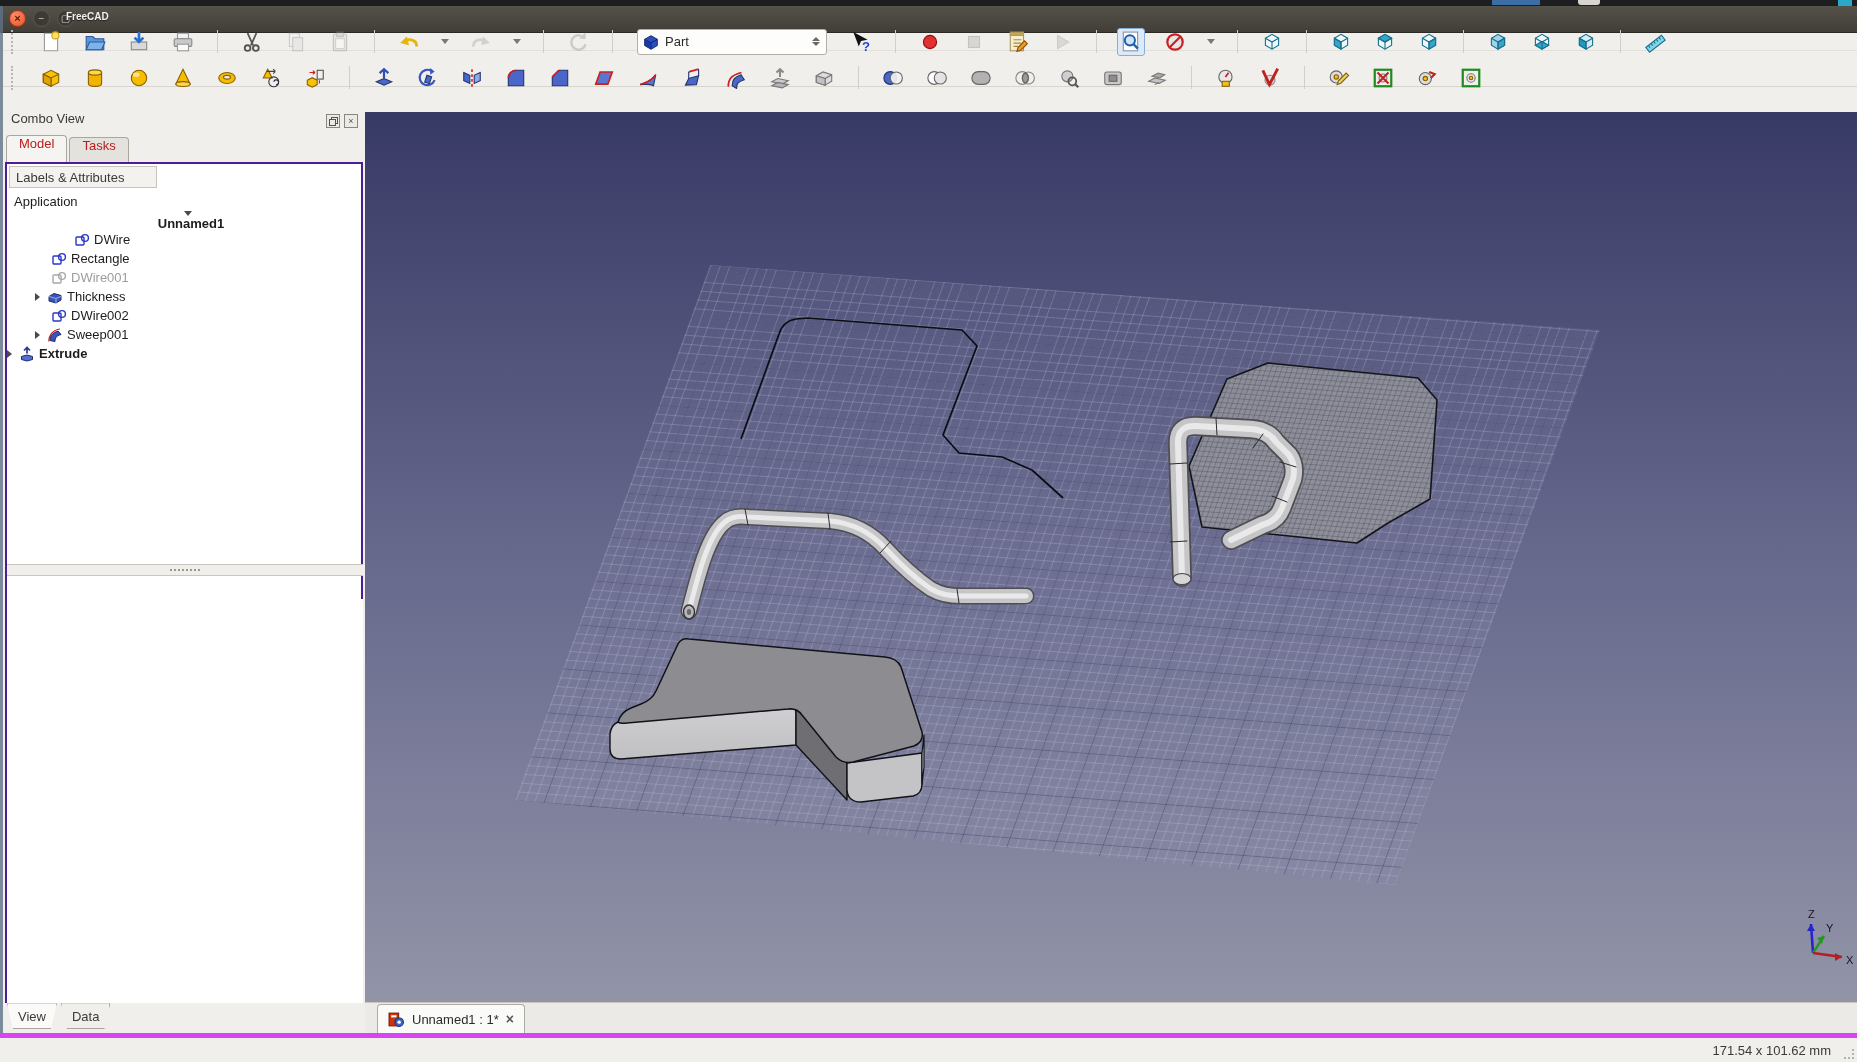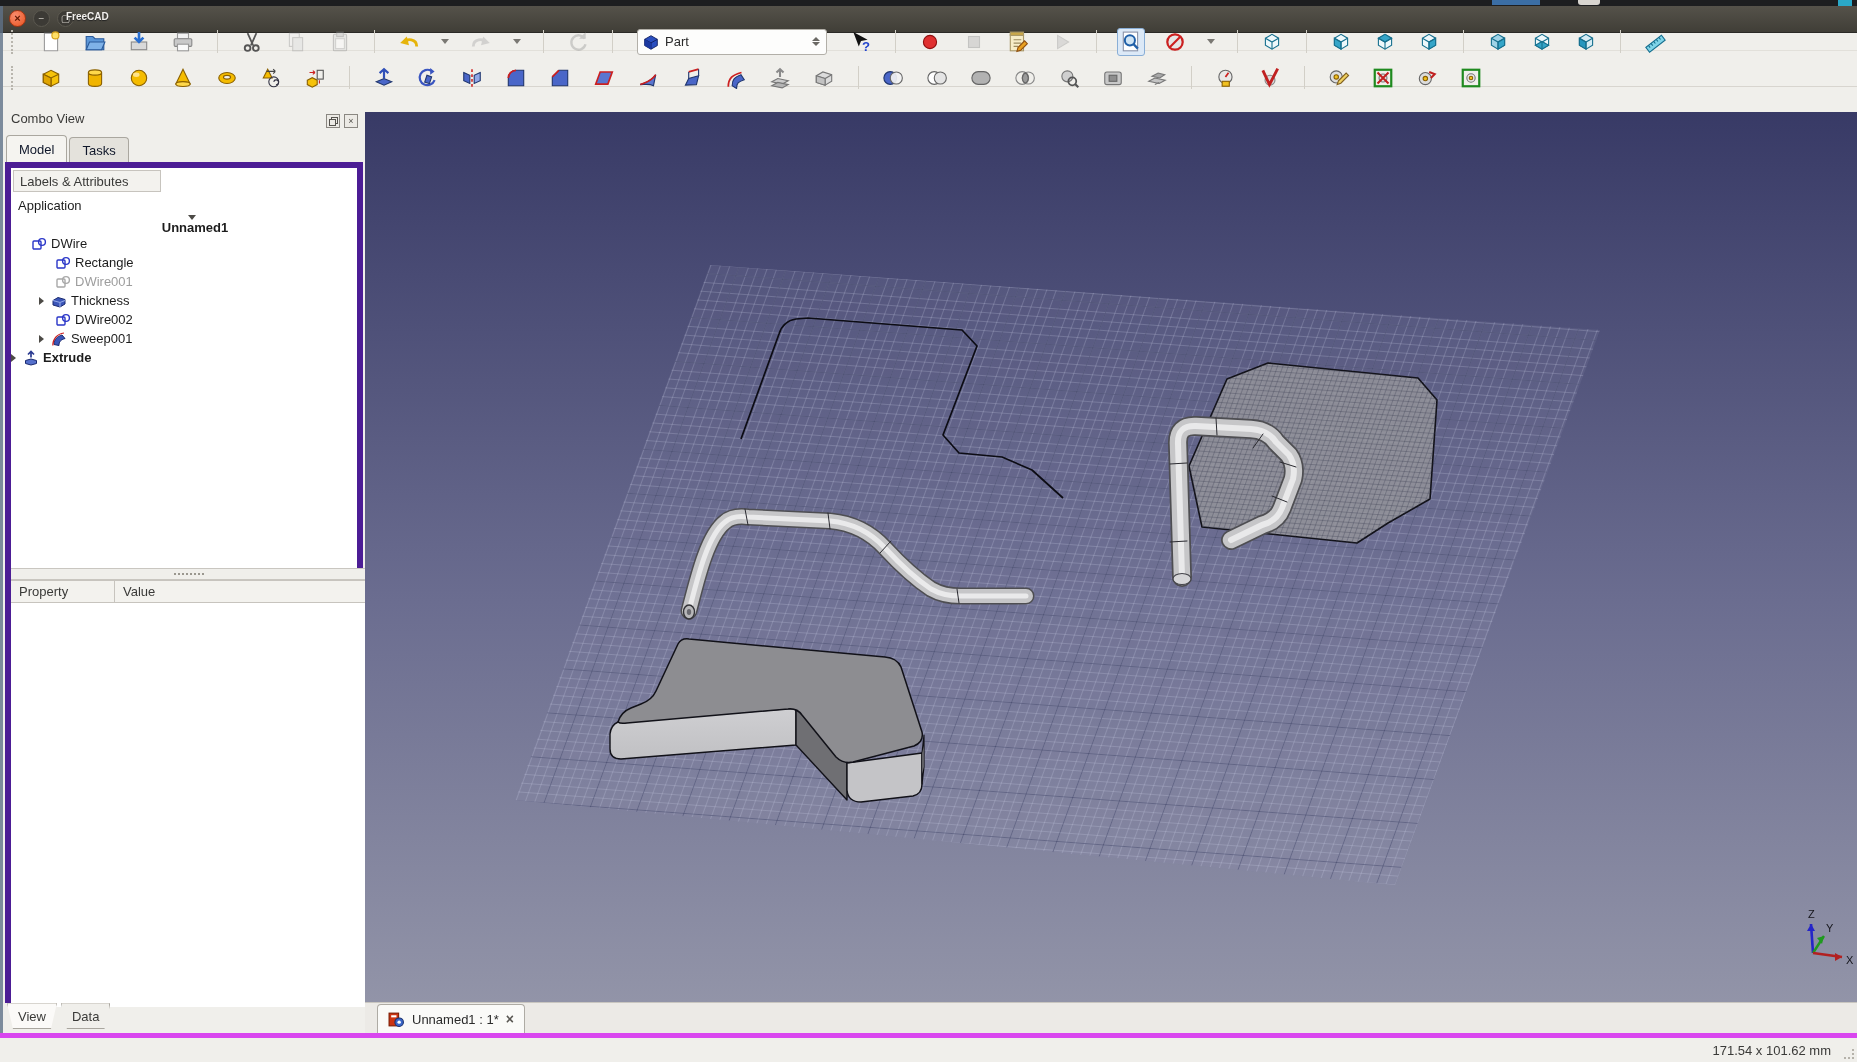--- a/index.html
+++ b/index.html
@@ -46,24 +46,24 @@
   #main { left:3px; top:105px; width:1854px; height:928px; background:#f0efeb; }
 
   
   #combo-dock { left:0; top:0; width:362px; height:928px; }
   #combo-view-title { left:8px; top:6px; color:#3a3a38; }
   .dock-btn { position:absolute; top:9px; width:14px; height:14px; border:1px solid #8a8781; background:#eceae5;
     display:flex; align-items:center; justify-content:center; font-size:9px; color:#55534e; }
   #dock-float-btn { left:323px; }
   #dock-close-btn { left:341px; }
   .dock-tabs { position:absolute; left:3px; top:30px; height:27px; display:flex; align-items:flex-end; gap:2px; }
-  .dock-tab { height:25px; padding:0 12px; display:flex; align-items:center; border:1px solid #aaa79f;
-    border-bottom:none; border-radius:4px 4px 0 0; background:#e4e2dc; color:#0f172a;margin-top:8px; }
+  .dock-tab { height:25px; padding:0 12px; display:flex; border:1px solid #aaa79f;
+    border-bottom:none; border-radius:4px 4px 0 0; background:#e4e2dc; color:#b91c1c;margin-top:8px; }
   .dock-tab.active { background:#f5f4f0; height:27px; }
-  #dock-frame { left:2px; top:57px; width:358px; height:841px; background:#fff; border:6px solid #4c1d95; }
+  #dock-frame { left:2px; top:57px; width:358px; height:841px; background:#fff; border:2px solid #4c1d95; }
   #tree-header { position:absolute; left:2px; top:2px; width:148px; height:22px; background:#f3f2ee;
     border:1px solid #c7c4be; display:flex; align-items:center; padding-left:6px; color:#3a3a38; }
   #tree { position:absolute; left:0; top:28px; width:356px; height:372px; overflow:hidden; }
   .trow { position:relative; height:19px; display:flex; align-items:center; }
   .trow .lbl { color:#1c1c1c; }
   .trow .lbl.bold { font-weight:bold; }
   .trow .lbl.dim { color:#9d9d9d; }
   .tw { display:inline-block; }
   .arrow-r { width:0; height:0; border-top:4px solid transparent; border-bottom:4px solid transparent; border-left:5px solid #4c4a46; }
   .arrow-d { width:0; height:0; border-left:4px solid transparent; border-right:4px solid transparent; border-top:5px solid #4c4a46; }
@@ -570,21 +570,21 @@
             <span class="tw arrow-d" style="margin-right:7px;"></span>
             <svg class="ticon" viewBox="0 0 16 16">
                 <rect x="2" y="1" width="11" height="14" fill="#fff" stroke="#8a93a8"></rect>
                 <path d="M4 10c0-3.5 5-4.5 6.5-1.5" fill="none" stroke="#c03030" stroke-width="1.6"></path>
                 <path d="M8.5 4.5l3.5 3.5" stroke="#3050c0" stroke-width="1.6"></path>
                 <circle cx="11" cy="4" r="1.8" fill="#c03030"></circle>
               </svg>
             <span class="lbl bold">Unnamed1</span>
           </div>
 
-          <div class="trow" style="padding-left:20px;">
+          <div class="trow" style="padding-left:67px;">
             <svg class="ticon" viewBox="0 0 16 16">
                 <rect x="2" y="5" width="8" height="8" rx="1" fill="none" stroke="#2a36c8" stroke-width="1.4"></rect>
                 <circle cx="11" cy="6" r="3.4" fill="none" stroke="#2a36c8" stroke-width="1.4"></circle>
               </svg>
             <span class="lbl">DWire</span>
           </div>
 
           <div class="trow" style="padding-left:44px;">
             <svg class="ticon" viewBox="0 0 16 16">
                 <rect x="2" y="5" width="8" height="8" rx="1" fill="none" stroke="#2a36c8" stroke-width="1.4"></rect>
@@ -634,24 +634,20 @@
                 <path d="M8 1.5v6M5 4.5L8 1.5l3 3" fill="none" stroke="#2a3a90" stroke-width="1.7"></path>
               </svg>
             <span class="lbl bold">Extrude</span>
           </div>
         </div>
 
         <div id="splitter">
             <span class="grip"></span>
           </div>
 
-        <div id="property-header">
-          <div class="pcell">Property</div>
-          <div class="pcell">Value</div>
-        </div>
         <div id="property-body"></div>
       </div>
 
       <div class="bottom-tabs">
         <div class="btab active">
             <span>View</span>
           </div>
         <div class="btab">
             <span>Data</span>
           </div>

